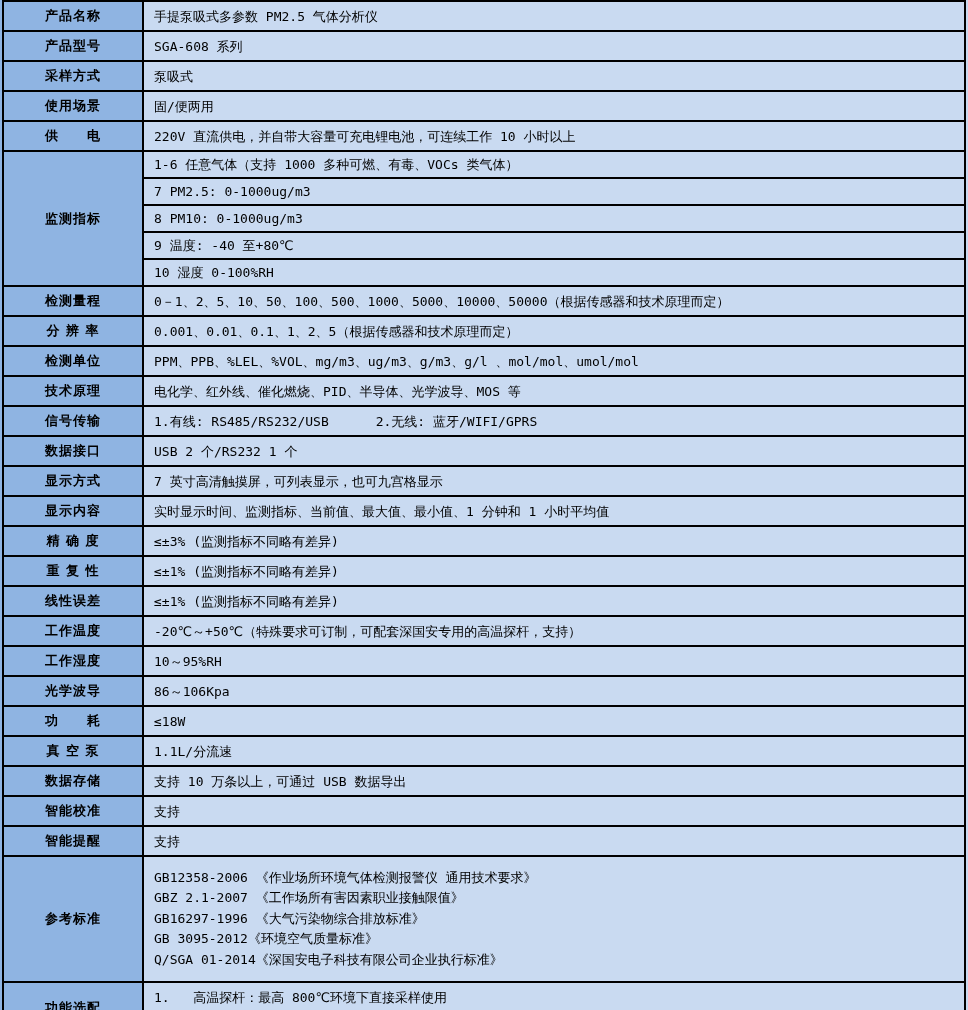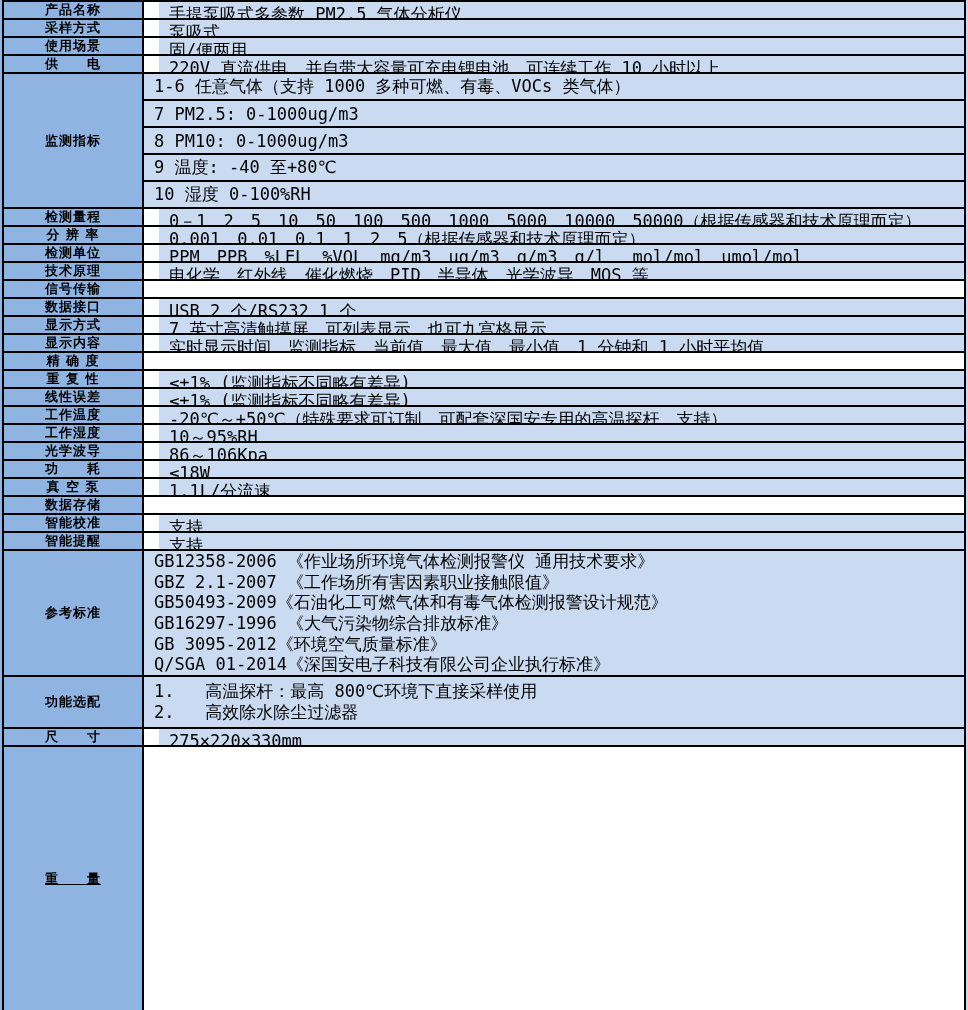--- a/index.html
+++ b/index.html
@@ -20,40 +20,40 @@
     border-left:2px solid var(--border-c);
     border-right:2px solid var(--border-c);
     box-shadow:-2px 0 0 var(--label-bg), 2px 0 0 var(--value-bg);
     display:flex;flex-direction:column;
   }
   .row{
     display:flex;flex:0 0 auto;
     border-bottom:2px solid var(--border-c);
   }
   .row:last-child{flex:1 1 auto;border-bottom:none;text-decoration:underline;}
-  .row.simple{height:18px;gap:15px;}
+  .row.simple{height:30px;}
   .row.subrows{height:135px;}
   .row.lines-6{height:126px;}
   .row.lines-2{height:52px;}
   .label-cell{
     flex:0 0 140px;width:140px;
     background:var(--label-bg);
     border-right:2px solid var(--border-c);
     display:flex;align-items:center;justify-content:center;
     font-weight:bold;font-size:13px;
     white-space:pre;letter-spacing:1px;
   }
   .value-area{
     flex:1 1 auto;min-width:0;
     background:var(--value-bg);
     display:flex;flex-direction:column;justify-content:center;
   }
   .value-line,.text-line{
     font-family:"DejaVu Sans Mono","DejaVu Sans",sans-serif;
-    font-size:17px;
+    font-size:13px;
     padding-left:10px;
     white-space:pre;
     overflow:hidden;
   }
   .simple .value-area .value-line{line-height:25px;}
   .subrows .value-area{justify-content:stretch;}
   .subrow{
     flex:1 1 0;display:flex;align-items:center;
     border-bottom:2px solid var(--border-c);
   }
@@ -66,20 +66,26 @@
 <body>
 
 <div class="table" id="spec-table">
   <div class="row simple">
     <div class="label-cell">产品名称</div>
     <div class="value-area">
         <div class="value-line">手提泵吸式多参数 PM2.5 气体分析仪</div>
       </div>
   </div>
 
+  <div class="row simple">
+    <div class="label-cell">产品型号</div>
+    <div class="value-area">
+        <div class="value-line">SGA-608 系列</div>
+      </div>
+  </div>
 
   <div class="row simple">
     <div class="label-cell">采样方式</div>
     <div class="value-area">
         <div class="value-line">泵吸式</div>
       </div>
   </div>
 
   <div class="row simple">
     <div class="label-cell">使用场景</div>
@@ -139,20 +145,23 @@
 
   <div class="row simple">
     <div class="label-cell">技术原理</div>
     <div class="value-area">
         <div class="value-line">电化学、红外线、催化燃烧、PID、半导体、光学波导、MOS 等</div>
       </div>
   </div>
 
   <div class="row simple">
     <div class="label-cell">信号传输</div>
+    <div class="value-area">
+        <div class="value-line">1.有线: RS485/RS232/USB      2.无线: 蓝牙/WIFI/GPRS</div>
+      </div>
   </div>
 
   <div class="row simple">
     <div class="label-cell">数据接口</div>
     <div class="value-area">
         <div class="value-line">USB 2 个/RS232 1 个</div>
       </div>
   </div>
 
   <div class="row simple">
@@ -164,20 +173,23 @@
 
   <div class="row simple">
     <div class="label-cell">显示内容</div>
     <div class="value-area">
         <div class="value-line">实时显示时间、监测指标、当前值、最大值、最小值、1 分钟和 1 小时平均值</div>
       </div>
   </div>
 
   <div class="row simple">
     <div class="label-cell">精 确 度</div>
+    <div class="value-area">
+        <div class="value-line">≤±3% (监测指标不同略有差异)</div>
+      </div>
   </div>
 
   <div class="row simple">
     <div class="label-cell">重 复 性</div>
     <div class="value-area">
         <div class="value-line">≤±1% (监测指标不同略有差异)</div>
       </div>
   </div>
 
   <div class="row simple">
@@ -217,20 +229,23 @@
 
   <div class="row simple">
     <div class="label-cell">真 空 泵</div>
     <div class="value-area">
         <div class="value-line">1.1L/分流速</div>
       </div>
   </div>
 
   <div class="row simple">
     <div class="label-cell">数据存储</div>
+    <div class="value-area">
+        <div class="value-line">支持 10 万条以上，可通过 USB 数据导出</div>
+      </div>
   </div>
 
   <div class="row simple">
     <div class="label-cell">智能校准</div>
     <div class="value-area">
         <div class="value-line">支持</div>
       </div>
   </div>
 
   <div class="row simple">
@@ -238,21 +253,20 @@
     <div class="value-area">
         <div class="value-line">支持</div>
       </div>
   </div>
 
   <div class="row multiline lines-6">
     <div class="label-cell">参考标准</div>
     <div class="value-area">
         <div class="text-line">GB12358-2006 《作业场所环境气体检测报警仪 通用技术要求》</div>
         <div class="text-line">GBZ 2.1-2007 《工作场所有害因素职业接触限值》</div>
-        <div class="text-line">GB50493-2009《石油化工可燃气体和有毒气体检测报警设计规范》</div>
         <div class="text-line">GB16297-1996 《大气污染物综合排放标准》</div>
         <div class="text-line">GB 3095-2012《环境空气质量标准》</div>
         <div class="text-line">Q/SGA 01-2014《深国安电子科技有限公司企业执行标准》</div>
       </div>
   </div>
 
   <div class="row multiline lines-2">
     <div class="label-cell">功能选配</div>
     <div class="value-area">
         <div class="text-line">1.   高温探杆：最高 800℃环境下直接采样使用</div>

